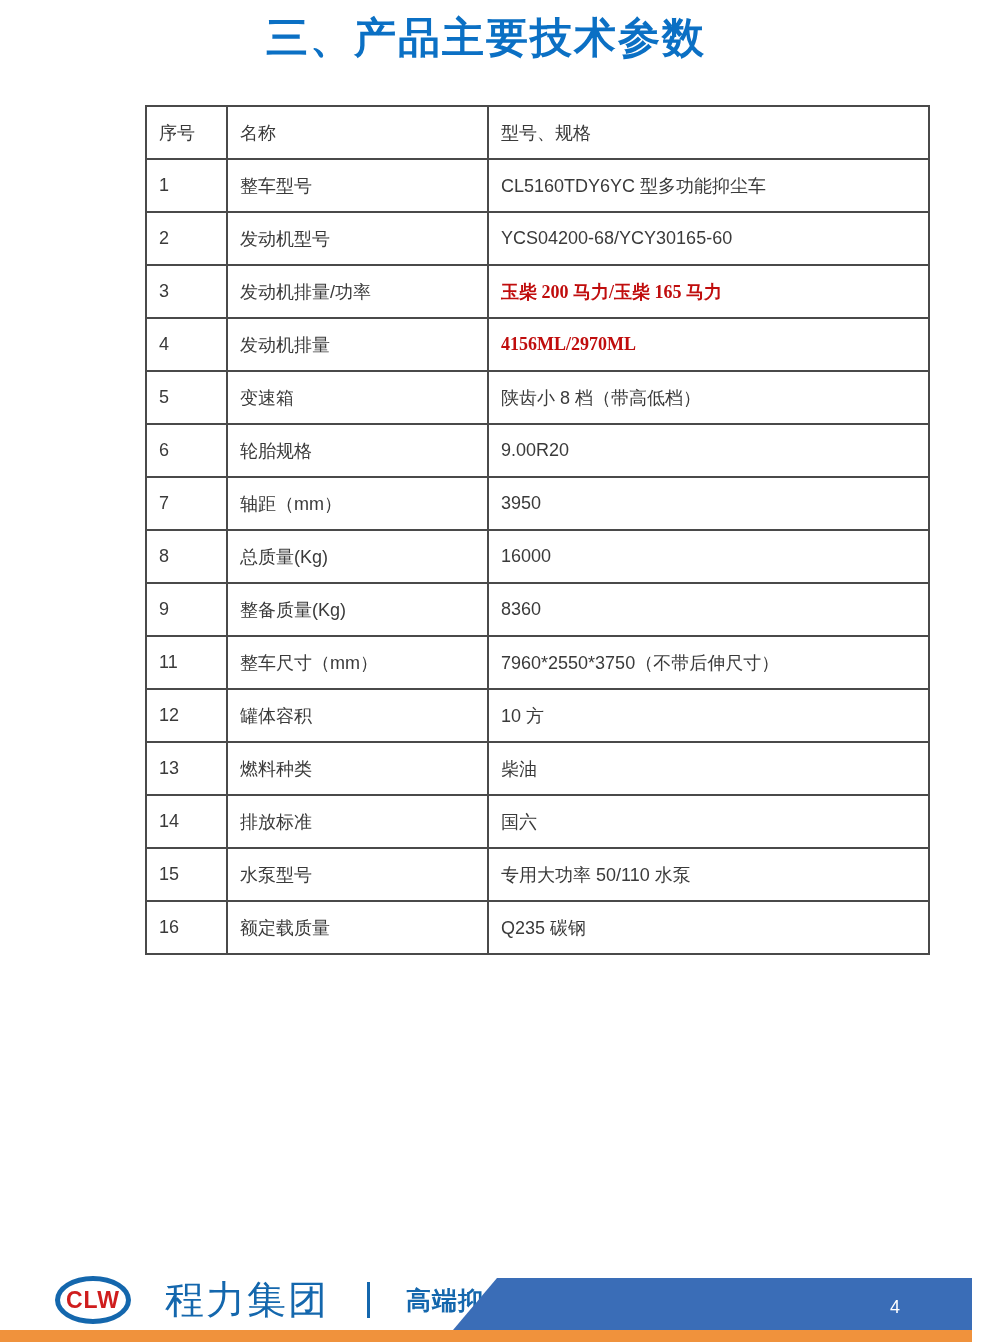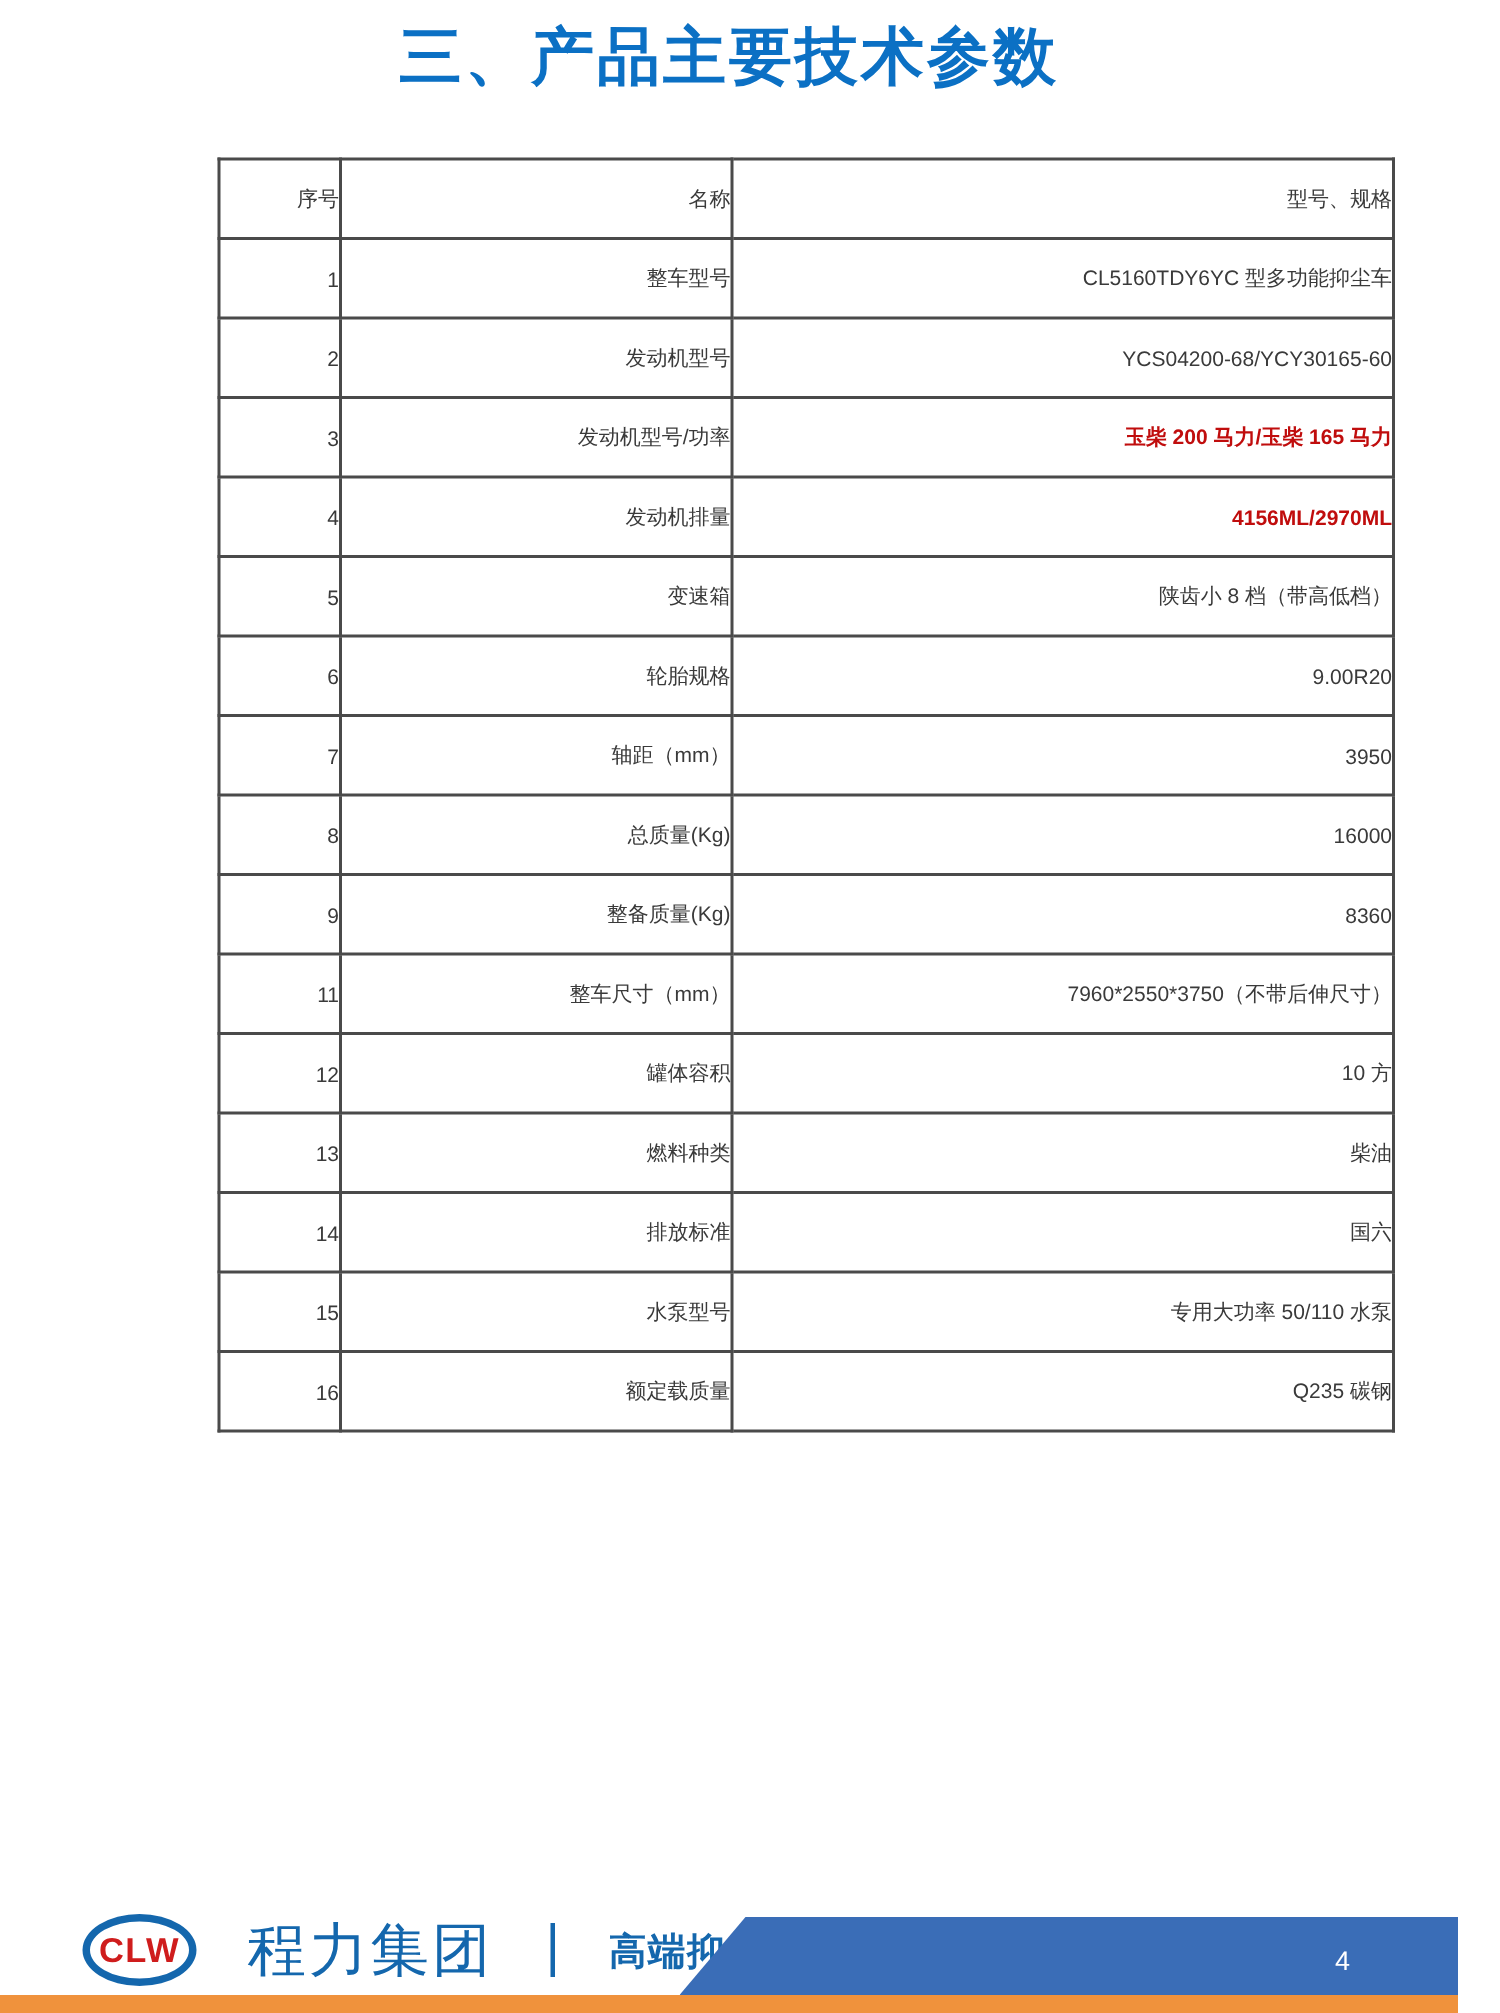--- a/index.html
+++ b/index.html
@@ -35,32 +35,33 @@
     position: absolute;
     left: 145px;
     top: 105px;
     width: 783px;
     border-collapse: collapse;
     table-layout: fixed;
   }
   table.spec th, table.spec td {
     border: 2px solid var(--border);
     height: 51px;
-    text-align: right;
+    text-align: left;
     vertical-align: middle;
-    font-size: 14px;
+    font-size: 18px;
     font-weight: normal;
     color: var(--cell-text);
-    padding: 0 0;
+    padding: 0 12px;
     overflow: hidden;
     white-space: nowrap;
   }
   table.spec tr.red td.spec-val {
     color: var(--red);
     font-weight: bold;
+    font-family: Liberation Serif, serif;
   }
   .footer-logo {
     position: absolute;
     left: 55px;
     top: 1272px;
     height: 56px;
     display: flex;
     align-items: center;
     gap: 26px;
   }
@@ -157,21 +158,21 @@
     </tr>
 
     <tr>
       <td class="row-no">2</td>
       <td class="row-name">发动机型号</td>
       <td class="spec-val">YCS04200-68/YCY30165-60</td>
     </tr>
 
     <tr class="red">
       <td class="row-no">3</td>
-      <td class="row-name">发动机型号/功率</td>
+      <td class="row-name">发动机排量/功率</td>
       <td class="spec-val">玉柴 200 马力/玉柴 165 马力</td>
     </tr>
 
     <tr class="red">
       <td class="row-no">4</td>
       <td class="row-name">发动机排量</td>
       <td class="spec-val">4156ML/2970ML</td>
     </tr>
 
     <tr>

